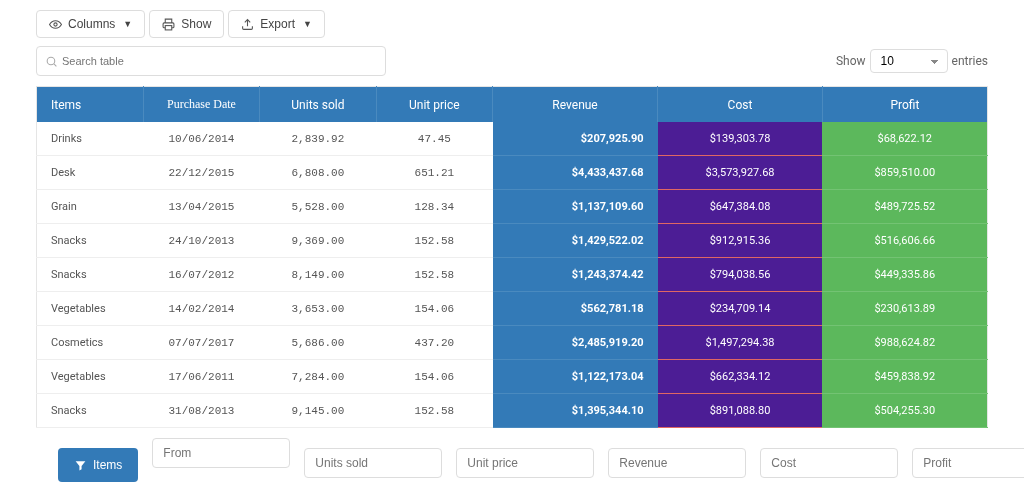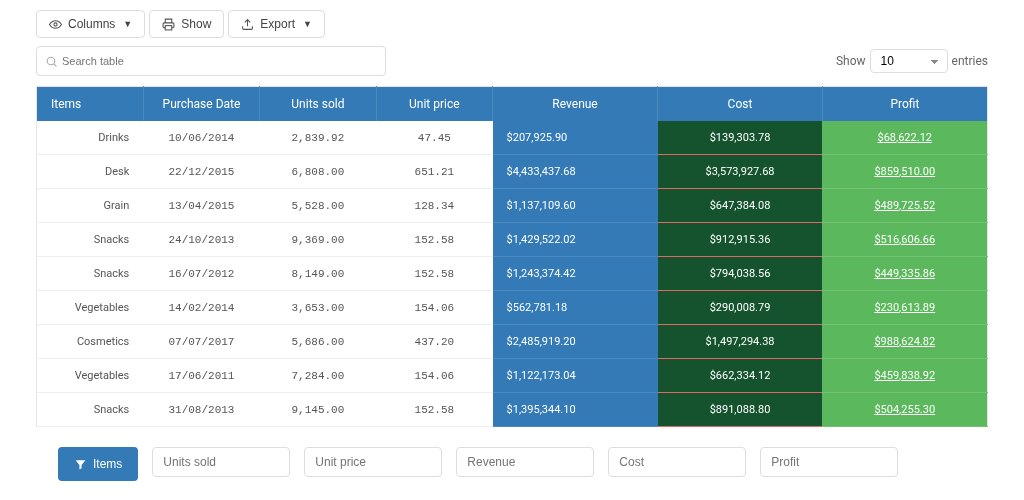--- a/index.html
+++ b/index.html
@@ -10,31 +10,31 @@
   .search-row { display: flex; justify-content: space-between; align-items: center; margin-bottom: 10px; }
   .search-wrap { display: flex; align-items: center; border: 1px solid #ddd; border-radius: 4px; padding: 0 8px; height: 30px; width: 350px; }
   .search-wrap input { border: none; outline: none; flex: 1; font-size: 11px; padding: 4px; color: #1d4ed8; }
   .search-wrap .icon { color: #aaa; }
   .show-entries { display: flex; align-items: center; gap: 4px; font-size: 12px; color: #666; }
   .select { border: 1px solid #ddd; border-radius: 4px; padding: 4px 22px 4px 10px; font-size: 12px; position: relative; background: #fff; width: 78px; appearance: none; background-image: linear-gradient(45deg, transparent 50%, #888 50%), linear-gradient(135deg, #888 50%, transparent 50%); background-position: calc(100% - 12px) 10px, calc(100% - 8px) 10px; background-size: 4px 4px, 4px 4px; background-repeat: no-repeat; }
   table { width: 100%; border-collapse: collapse; border: 1px solid #e5e5e5; }
   th { background: #337ab7; color: #fff; font-weight: 400; font-size: 12px; padding: 10px 14px; border-right: 1px solid #4a8abf; }
   th:last-child { border-right: none; }
   td { padding: 10px 14px; font-size: 11px; border-bottom: 1px solid #eee; color: #555; }
-  td.rev { background: #337ab7; color: #fff; text-align: left; border-bottom: 1px solid #4a8abf; }
-  td.cost { background: #14532d; color: #fff; text-align: center; border-bottom: 1px solid #e06763; }
-  td.profit { background: #5cb85c; color: #fff; text-align: center; border-bottom: 1px solid #73c373; text-decoration: underline; }
+  td.rev { background: #337ab7; color: #fff; text-align: right; border-bottom: 1px solid #4a8abf; font-weight: bold; }
+  td.cost { background: #4c1d95; color: #fff; text-align: center; border-bottom: 1px solid #e06763; }
+  td.profit { background: #5cb85c; color: #fff; text-align: center; border-bottom: 1px solid #73c373; }
   th:nth-child(1){text-align:left; width:11%;}
-  th:nth-child(2){text-align:center; width:12%;}
+  th:nth-child(2){text-align:center; width:12%;font-family:Liberation Serif, serif;}
   th:nth-child(3){text-align:center; width:12%;}
   th:nth-child(4){text-align:center; width:12%;}
   th:nth-child(5){text-align:center; width:17%;}
   th:nth-child(6){text-align:center; width:17%;}
   th:nth-child(7){text-align:center; width:17%;}
-  td:nth-child(1){text-align:right;}
+  td:nth-child(1){text-align:left;}
   td:nth-child(2),td:nth-child(3),td:nth-child(4){text-align:center;font-family:Liberation Mono, monospace;}
   .filters { display: flex; gap: 14px; align-items: flex-start; padding: 10px 0 4px 22px; }
   .filter-btn { background: #337ab7; color: #fff; border: none; border-radius: 4px; padding: 10px 16px; font-size: 12px; display: inline-flex; align-items: center; gap: 6px; cursor: pointer; margin-top: 10px; }
   .filter-input { border: 1px solid #ddd; border-radius: 4px; padding: 7px 10px; font-size: 12px; width: 138px; color: #888; background: #fff; }
   .filter-col { display: flex; flex-direction: column; gap: 6px; }
   .icon { display: inline-flex; align-items: center; justify-content: center; }
   svg { width: 13px; height: 13px; }
 </style>
 </head>
 <body>
@@ -146,21 +146,21 @@
         <td class="rev">$1,243,374.42</td>
         <td class="cost">$794,038.56</td>
         <td class="profit">$449,335.86</td>
       </tr>
       <tr>
         <td>Vegetables</td>
         <td>14/02/2014</td>
         <td>3,653.00</td>
         <td>154.06</td>
         <td class="rev">$562,781.18</td>
-        <td class="cost">$290,008.79</td>
+        <td class="cost">$234,709.14</td>
         <td class="profit">$230,613.89</td>
       </tr>
       <tr>
         <td>Cosmetics</td>
         <td>07/07/2017</td>
         <td>5,686.00</td>
         <td>437.20</td>
         <td class="rev">$2,485,919.20</td>
         <td class="cost">$1,497,294.38</td>
         <td class="profit">$988,624.82</td>
@@ -188,18 +188,22 @@
 
 <div class="filters">
   <button class="filter-btn">
     <span class="icon">
         <svg viewBox="0 0 24 24" fill="#fff">
           <path d="M3 4h18l-7 9v6l-4 2v-8L3 4z"></path>
         </svg>
       </span>
     <span>Items</span>
   </button>
+  <div class="filter-col">
+    <input class="filter-input" placeholder="From" style="">
+
+  </div>
   <input class="filter-input" style="margin-top: 10px;" placeholder="Units sold">
   <input class="filter-input" style="margin-top: 10px;" placeholder="Unit price">
   <input class="filter-input" style="margin-top: 10px;" placeholder="Revenue">
   <input class="filter-input" style="margin-top: 10px;" placeholder="Cost">
   <input class="filter-input" style="margin-top: 10px;" placeholder="Profit">
 </div>
 
 </body></html>

